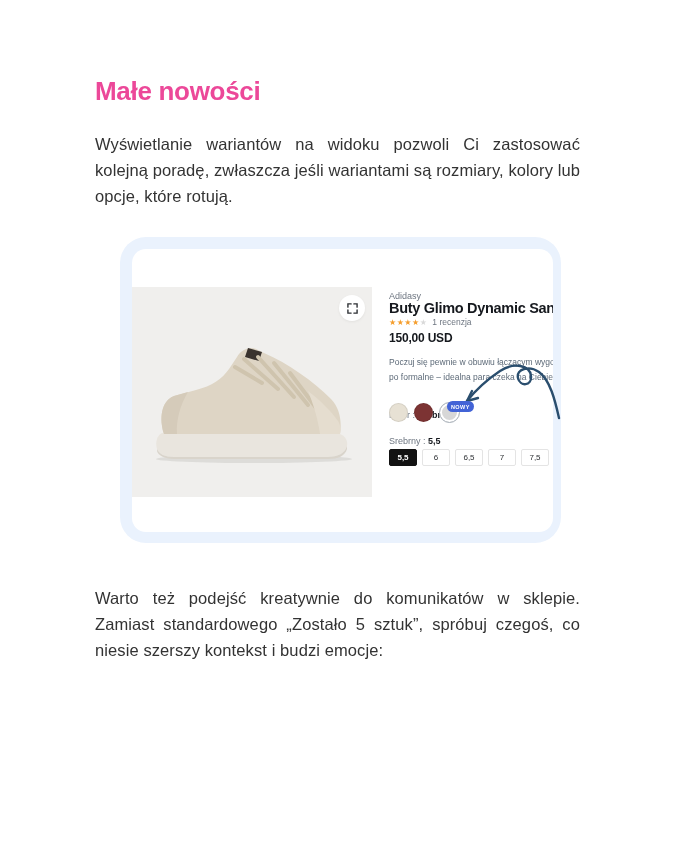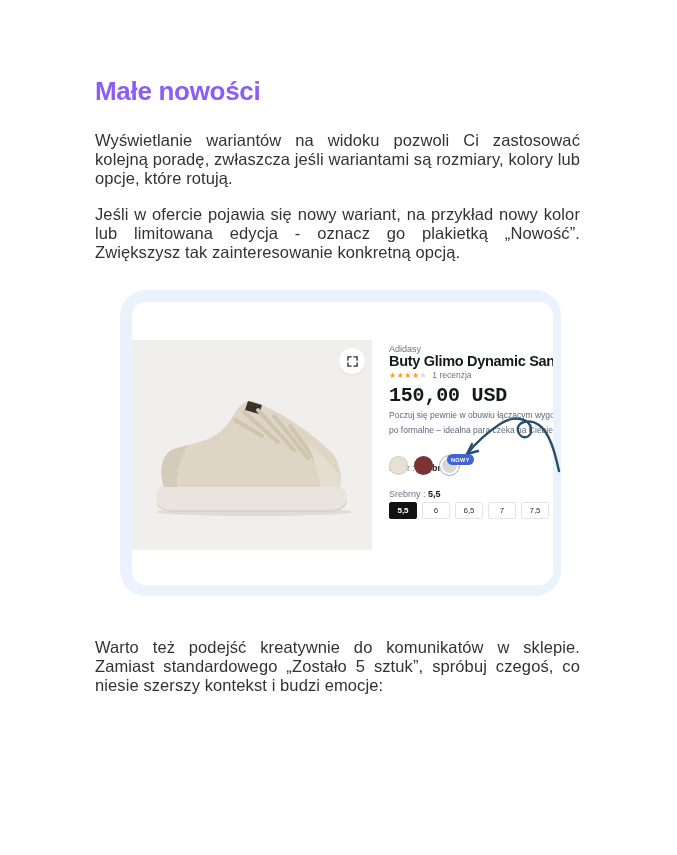--- a/index.html
+++ b/index.html
@@ -13,26 +13,26 @@
   .page {
     width: 677px;
     height: 855px;
     padding: 76px 97px 0 95px;
     position: relative;
   }
   h1.title {
     font-size: 26px;
     font-weight: bold;
     letter-spacing: -0.3px;
-    color: #8b5cf6;
+    color: #ec4899;
     margin-bottom: 24px;
   }
   p.body-text {
     font-size: 16.5px;
-    line-height: 19px;
+    line-height: 26px;
     text-align: justify;
     letter-spacing: 0.1px;
     color: #333333;
     margin-bottom: 17px;
   }
   
   .figure-wrap {
     position: relative;
     width: 441px;
     height: 306px;
@@ -75,21 +75,21 @@
   .product-title {
     top: 11px;
     font-size: 14.5px; font-weight: bold;
     letter-spacing: -0.3px; color: #15181d;
     white-space: nowrap;
   }
   .rating-row { top: 28px; font-size: 8.5px; display: flex; align-items: center; gap: 5px; }
   .stars-filled { color: #f59e2d; letter-spacing: 0.5px; font-size: 8px; }
   .stars-empty  { color: #d9d9d9; letter-spacing: 0.5px; font-size: 8px; }
   .review-count { color: #6e7681; }
-  .price { top: 42px; font-size: 20px; font-weight: bold; color: #15181d; letter-spacing: -0.2px; font-family: Liberation Mono, monospace; }
+  .price { top: 42px; font-size: 12px; font-weight: bold; color: #15181d; letter-spacing: -0.2px; }
   .desc { top: 66px; width: 166px; overflow: hidden; }
   .desc div {
     font-size: 8.5px; line-height: 15px;
     color: #5d6a78; white-space: nowrap;
   }
   .opt-label { font-size: 9px; color: #6e7681; }
   .opt-label b { color: #15181d; font-weight: bold; }
   .color-label { top: 100px; margin-top: 21px; }
   .swatch-row { top: 113px; display: flex; gap: 6px; align-items: center; }
   .swatch {
@@ -135,21 +135,20 @@
   }
 </style>
 </head>
 <body>
 
 <div class="page">
 
   <h1 class="title">Małe nowości</h1>
 
   <p class="body-text">Wyświetlanie wariantów na widoku pozwoli Ci zastosować kolejną poradę, zwłaszcza jeśli wariantami są rozmiary, kolory lub opcje, które rotują.</p>
-  <p class="body-text">Jeśli w ofercie pojawia się nowy wariant, na przykład nowy kolor lub limitowana edycja - oznacz go plakietką „Nowość”. Zwiększysz tak zainteresowanie konkretną opcją.</p>
 
   <div class="figure-wrap">
 
     <div class="product-card">
 
       <div class="image-panel">
         
         <svg width="240" height="210" viewBox="0 0 240 210">
           <ellipse cx="122" cy="172" rx="98" ry="4" fill="rgba(60,55,45,0.10)"></ellipse>
 

